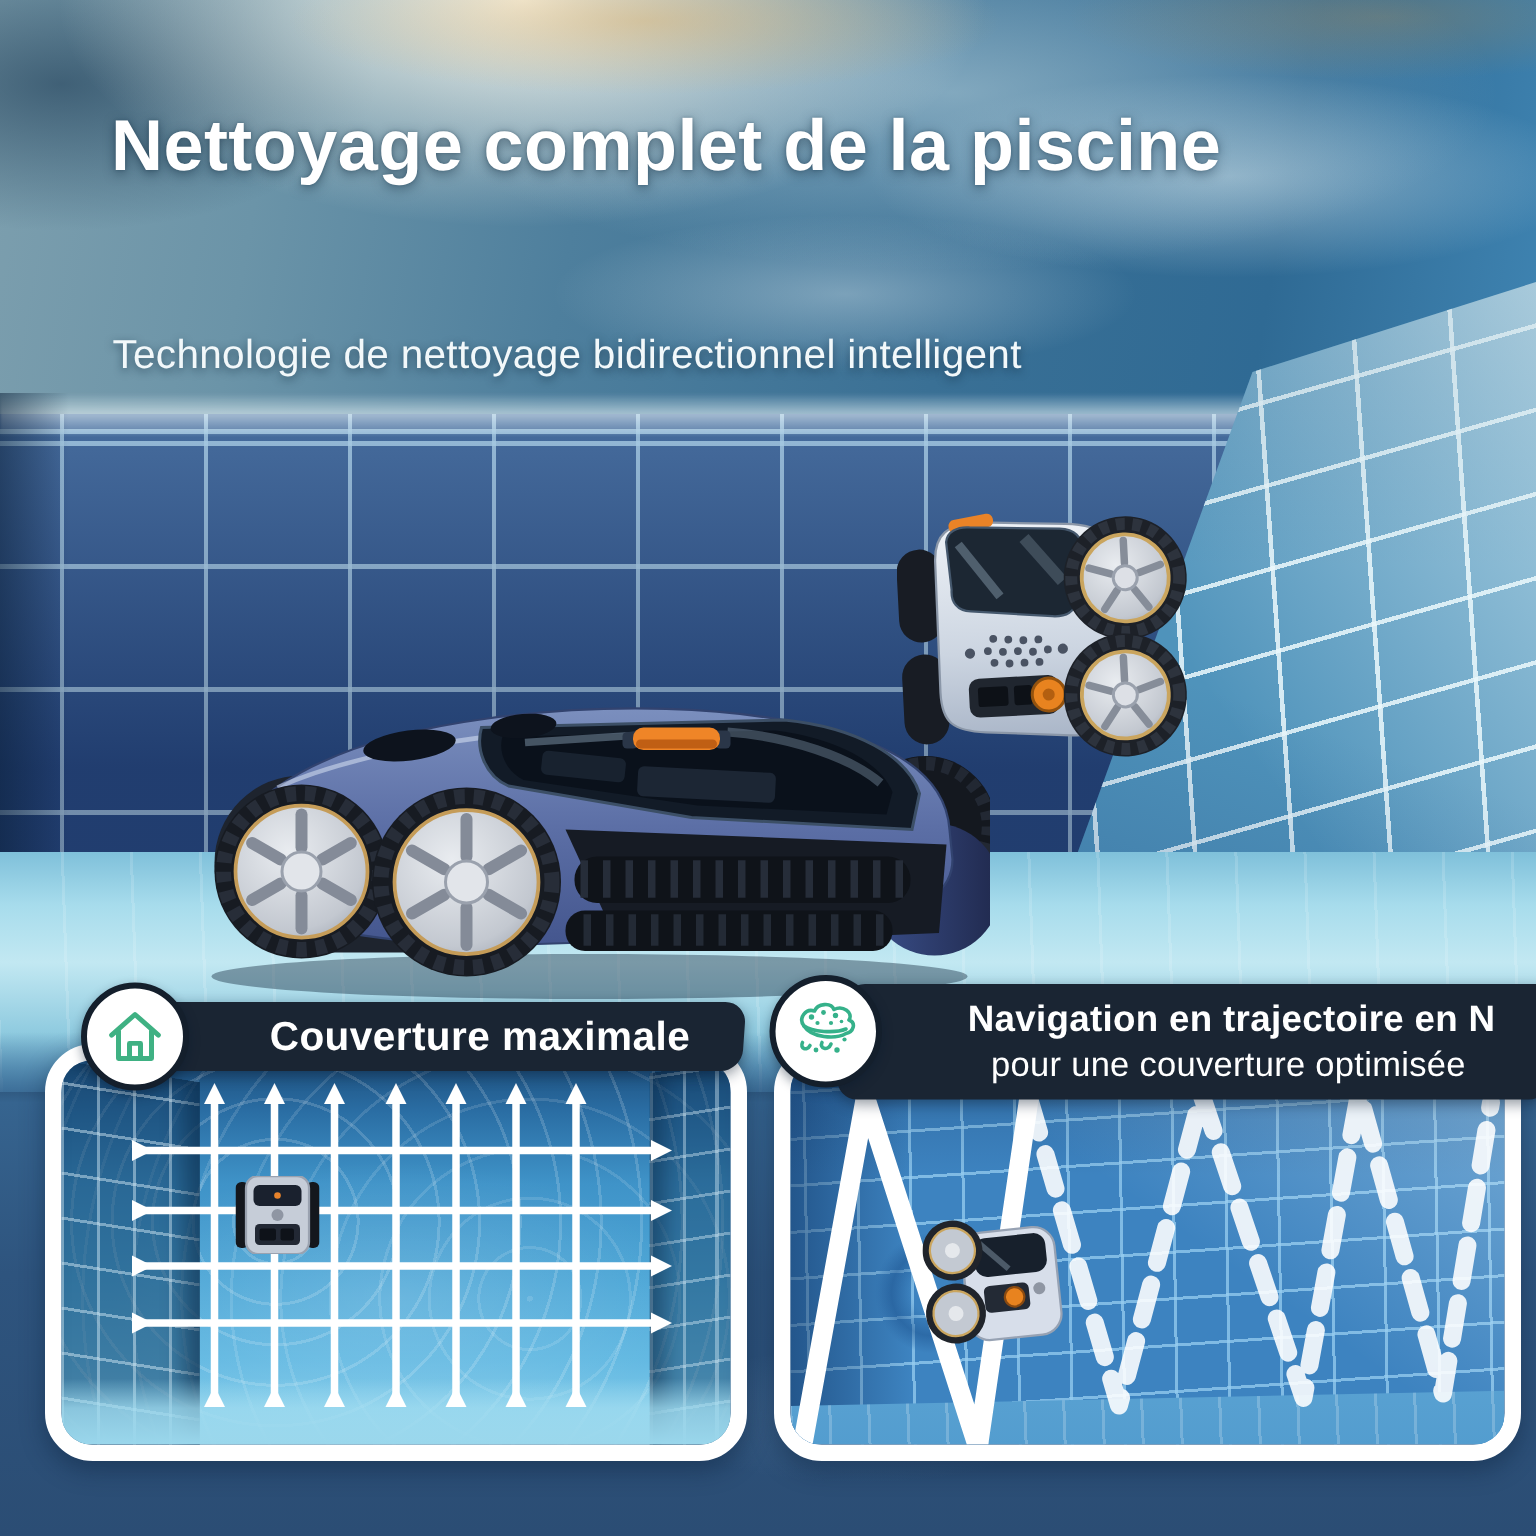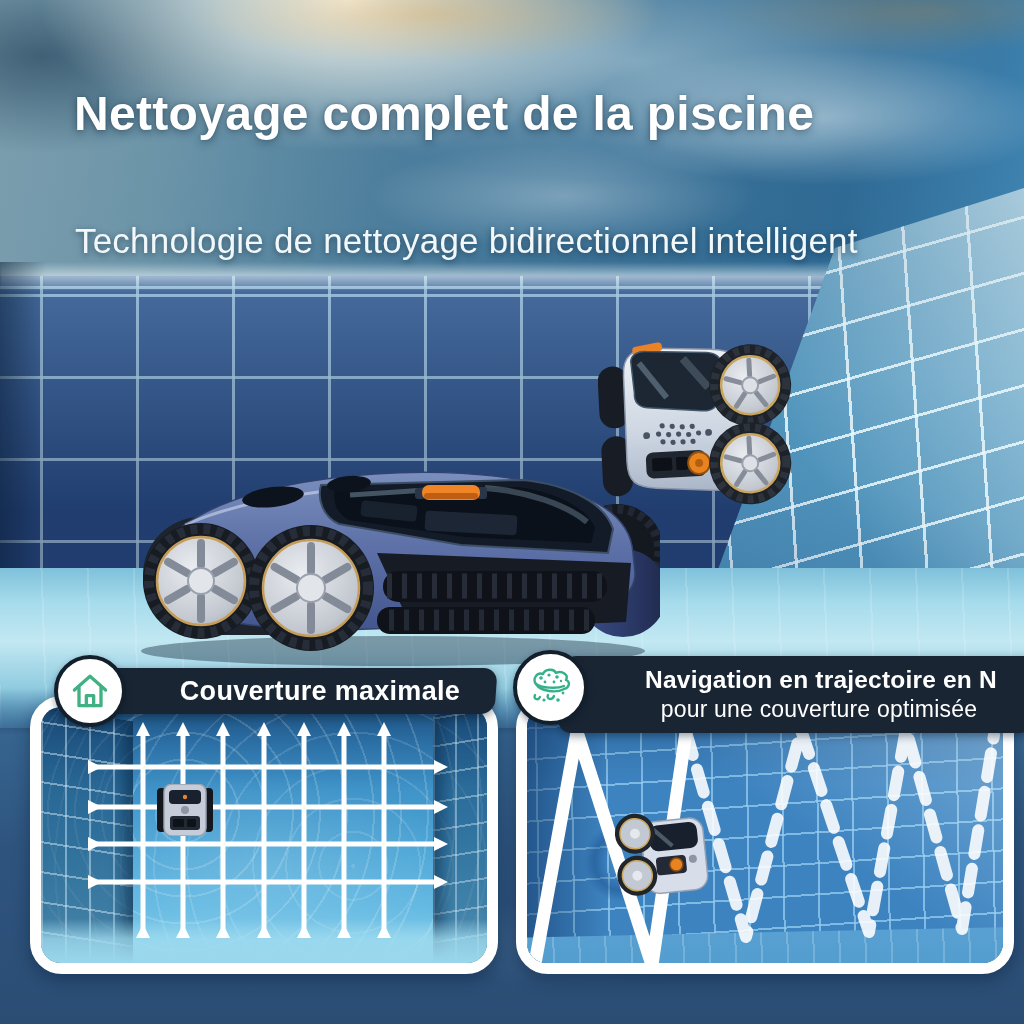--- a/index.html
+++ b/index.html
@@ -68,27 +68,27 @@
       radial-gradient(2px 2px at 47% 50%, rgba(255,255,255,.8), transparent 60%),
       radial-gradient(3px 3px at 86% 60%, rgba(255,255,255,.6), transparent 60%),
       radial-gradient(2px 2px at 94% 40%, rgba(255,255,255,.7), transparent 60%),
       radial-gradient(170px 55px at 18% 52%, rgba(160,200,235,.18), transparent 70%),
       radial-gradient(200px 65px at 56% 76%, rgba(150,195,230,.15), transparent 70%),
       radial-gradient(150px 48px at 82% 44%, rgba(160,200,235,.15), transparent 70%),
       linear-gradient(180deg, rgba(58,105,148,0) 0%, #36648f 14%, #2e547e 48%, #2b4d74 100%);
   }
   
   .title{
-    position:absolute;left:74px;top:86px;color:#fff;font-weight:700;
+    position:absolute;left:74px;top:70px;color:#fff;font-weight:700;
     font-size:48px;line-height:1.18;letter-spacing:.3px;
     text-shadow:0 2px 8px rgba(15,40,60,.55),0 0 2px rgba(20,50,70,.35);
   }
   .subtitle{
     position:absolute;left:75px;top:221px;color:#f2f8fa;font-weight:500;
-    font-size:35px;letter-spacing:.2px;
+    font-size:27px;letter-spacing:.2px;
     text-shadow:0 2px 6px rgba(15,40,60,.6);
   }
   
   .main-robot{position:absolute;left:125px;top:425px;width:535px;height:245px;}
   .wall-robot{position:absolute;left:598px;top:336px;width:200px;height:172px;}
   
   .panel{
     position:absolute;box-sizing:border-box;border:11px solid #fff;border-radius:32px;
     box-shadow:0 6px 16px rgba(8,28,52,.4);z-index:10;
   }

